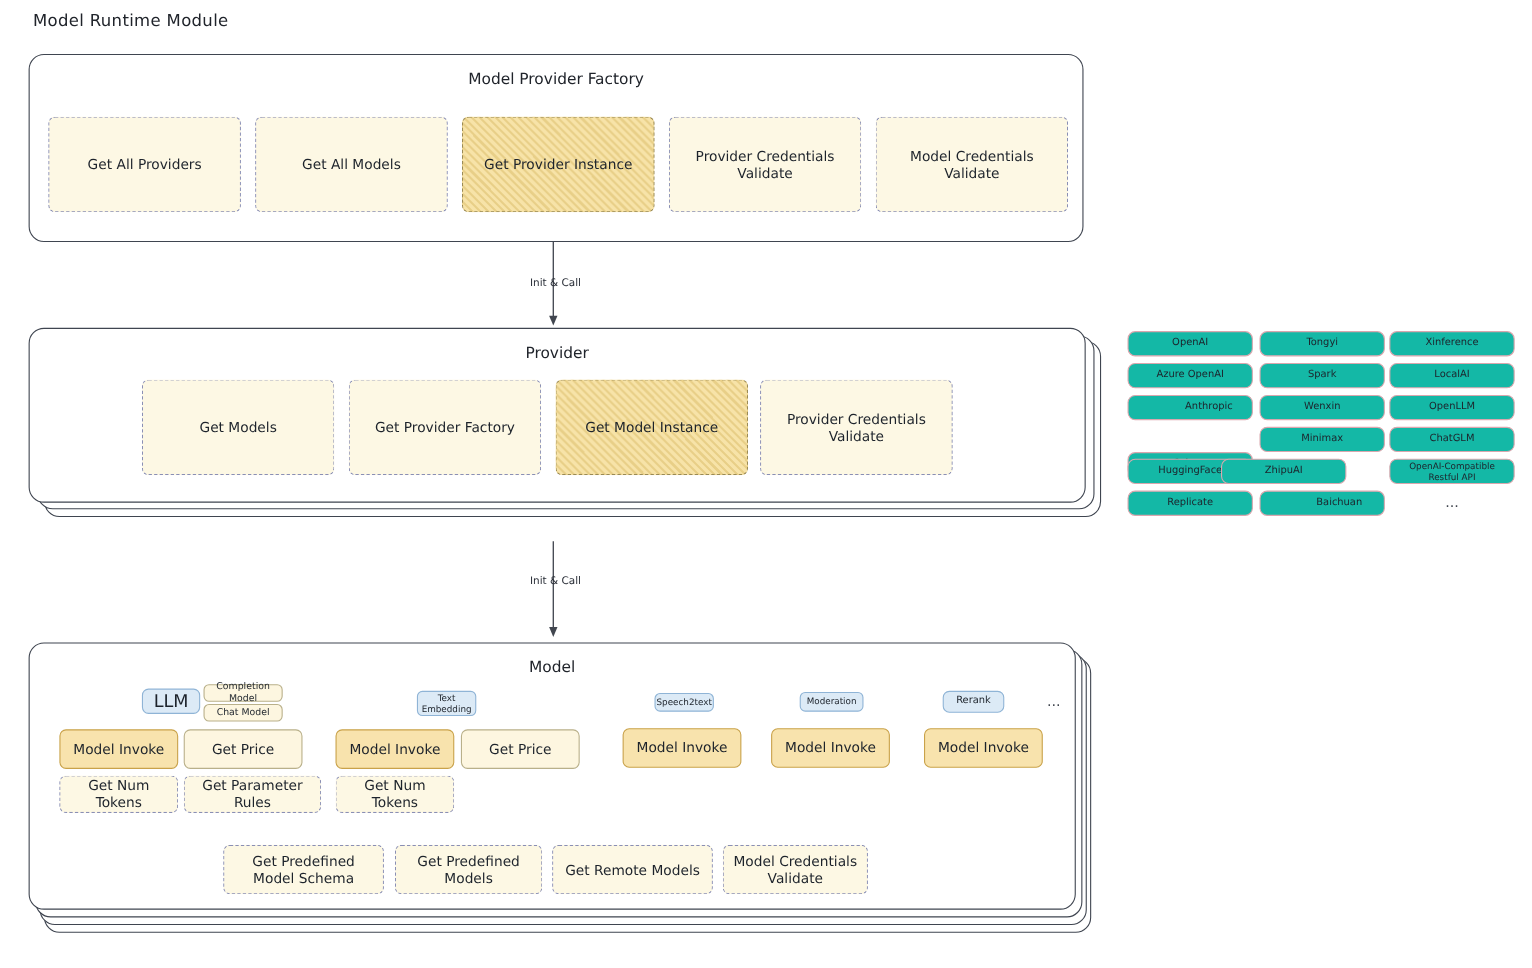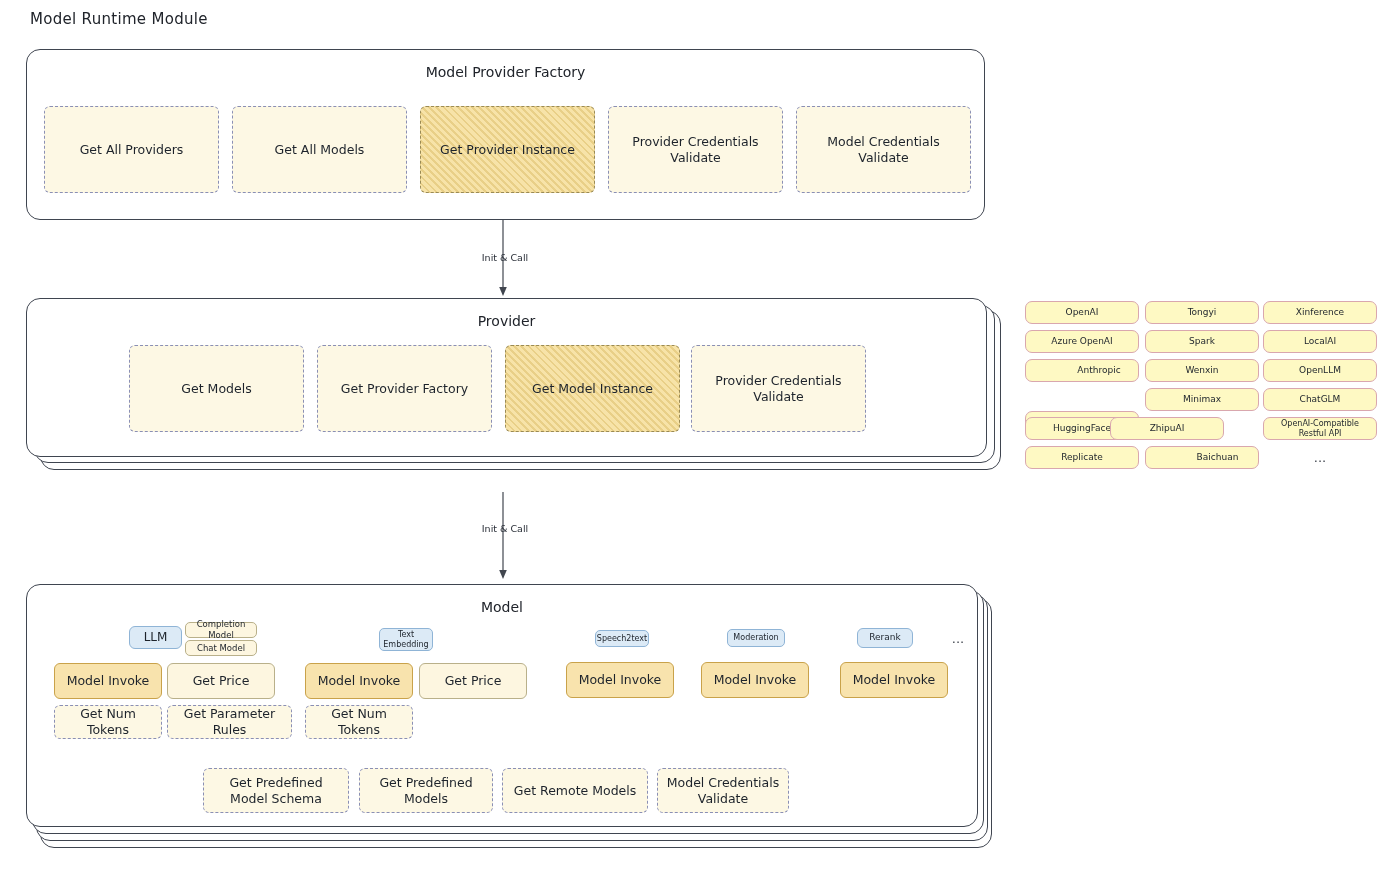--- a/index.html
+++ b/index.html
@@ -74,25 +74,25 @@
     border: 1.2px solid #b9b08a;
     background: #fdf6e0;
   }
   .node-solid-hl {
     border: 1.3px solid #c9a24a;
     background: #f8e3ad;
   }
   .node-blue {
     border: 1.2px solid #8fb4d6;
     background: #dceaf6;
-    font-size: 12px;
+    font-size: 16px;
   }
   .node-pink {
     border: 1.1px solid #d9a7ae;
-    background: #fef9c3;
+    background: #14b8a6;
     border-radius: 7px;
     font-size: 9px;
   }
   .node-small {
     font-size: 8.5px;
     border: 1.1px solid #b9b08a;
     background: #fdf6e0;
     border-radius: 5px;
   }
   .node-mini-blue {

